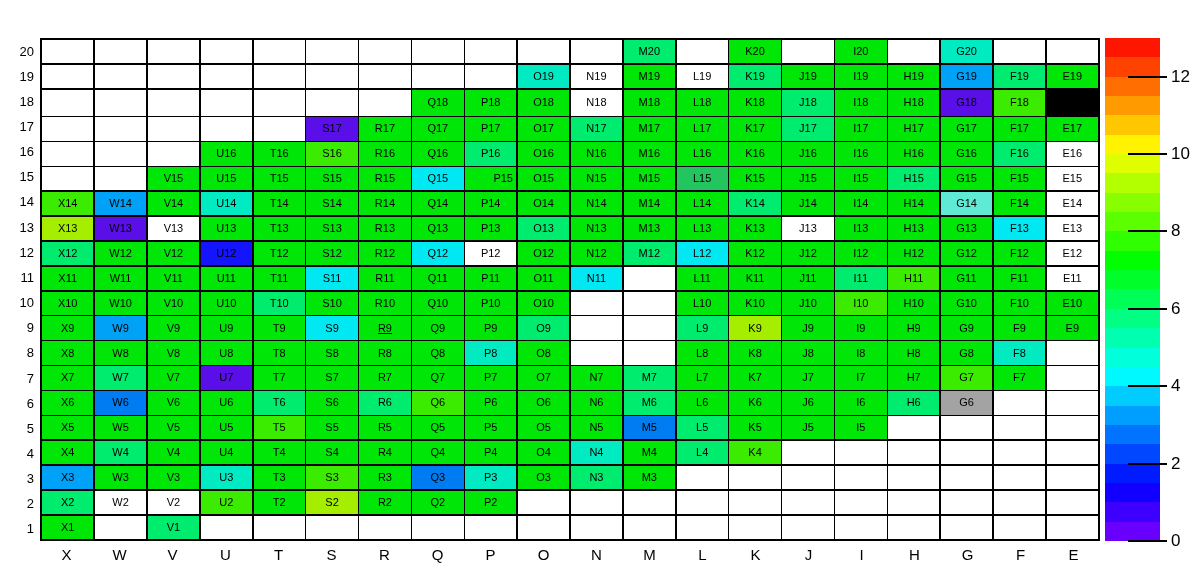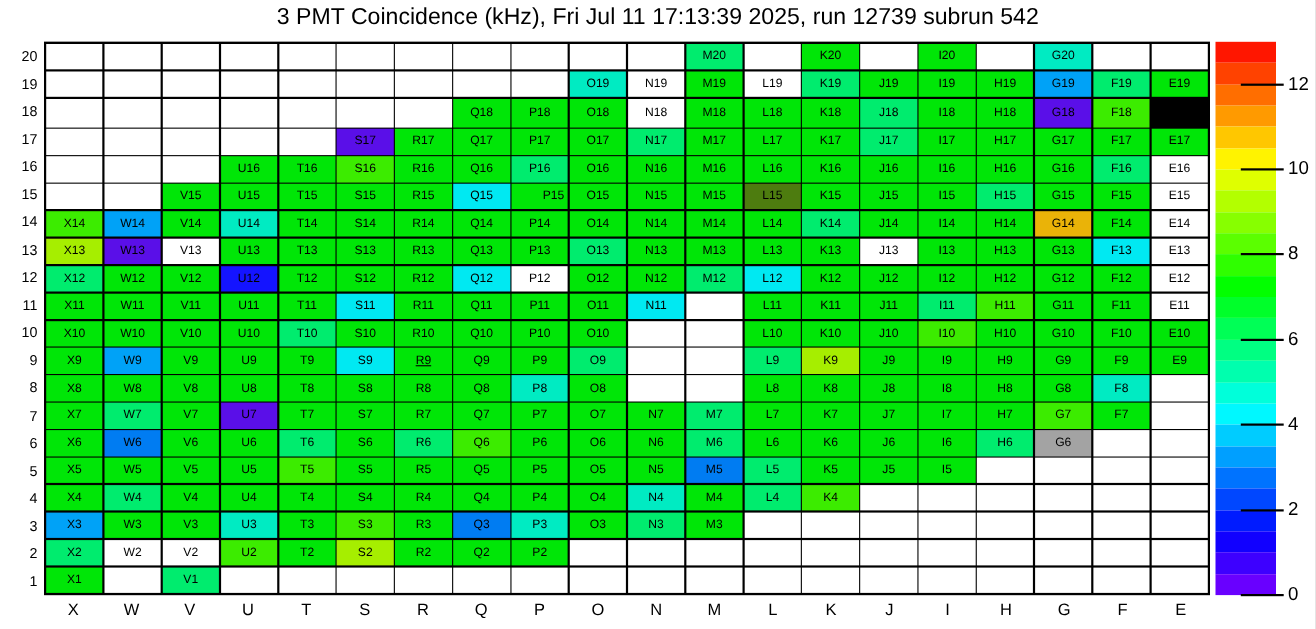--- a/index.html
+++ b/index.html
@@ -39,21 +39,20 @@
     transform:translateY(-50%);
   }
   .cb-tick-label{
     position:absolute;left:1171px;font-size:17px;transform:translateY(-52%);
   }
 </style>
 </head>
 <body>
 
 <div id="canvas">
-  <div id="chart-title">3 PMT Coincidence (kHz), Fri Jul 11 17:13:39 2025, run 12739 subrun 542</div>
   <div class="row-labels">
       <div class="row-label" style="top: 12.575px;">20</div>
       <div class="row-label" style="top: 37.725px;">19</div>
       <div class="row-label" style="top: 62.875px;">18</div>
       <div class="row-label" style="top: 88.025px;">17</div>
       <div class="row-label" style="top: 113.175px;">16</div>
       <div class="row-label" style="top: 138.325px;">15</div>
       <div class="row-label" style="top: 163.475px;">14</div>
       <div class="row-label" style="top: 188.625px;">13</div>
       <div class="row-label" style="top: 213.775px;">12</div>
@@ -175,21 +174,21 @@
       <div class="cell" style="background: rgb(0, 230, 7);">V15</div>
       <div class="cell" style="background: rgb(0, 230, 7);">U15</div>
       <div class="cell" style="background: rgb(0, 230, 7);">T15</div>
       <div class="cell" style="background: rgb(0, 230, 7);">S15</div>
       <div class="cell" style="background: rgb(0, 230, 7);">R15</div>
       <div class="cell" style="background: rgb(0, 233, 242);">Q15</div>
       <div class="cell" style="background: rgb(0, 230, 7); padding-left: 25px;">P15</div>
       <div class="cell" style="background: rgb(0, 230, 7);">O15</div>
       <div class="cell" style="background: rgb(0, 230, 7);">N15</div>
       <div class="cell" style="background: rgb(0, 230, 7);">M15</div>
-      <div class="cell" style="background: #4d7c0f;">L15</div>
+      <div class="cell" style="background: #22c55e;">L15</div>
       <div class="cell" style="background: rgb(0, 230, 7);">K15</div>
       <div class="cell" style="background: rgb(0, 230, 7);">J15</div>
       <div class="cell" style="background: rgb(0, 230, 7);">I15</div>
       <div class="cell" style="background: rgb(0, 236, 110);">H15</div>
       <div class="cell" style="background: rgb(0, 230, 7);">G15</div>
       <div class="cell" style="background: rgb(0, 230, 7);">F15</div>
       <div class="cell" style="background: rgb(255, 255, 255);">E15</div>
       <div class="cell" style="background: rgb(60, 236, 0);">X14</div>
       <div class="cell" style="background: rgb(0, 162, 247);">W14</div>
       <div class="cell" style="background: rgb(0, 230, 7);">V14</div>
@@ -200,21 +199,21 @@
       <div class="cell" style="background: rgb(0, 230, 7);">Q14</div>
       <div class="cell" style="background: rgb(0, 230, 7);">P14</div>
       <div class="cell" style="background: rgb(0, 230, 7);">O14</div>
       <div class="cell" style="background: rgb(0, 230, 7);">N14</div>
       <div class="cell" style="background: rgb(0, 230, 7);">M14</div>
       <div class="cell" style="background: rgb(0, 230, 7);">L14</div>
       <div class="cell" style="background: rgb(0, 236, 110);">K14</div>
       <div class="cell" style="background: rgb(0, 230, 7);">J14</div>
       <div class="cell" style="background: rgb(0, 230, 7);">I14</div>
       <div class="cell" style="background: rgb(0, 230, 7);">H14</div>
-      <div class="cell" style="background: #eab308; text-align: right;">G14</div>
+      <div class="cell" style="background: #5eead4; text-align: right;">G14</div>
       <div class="cell" style="background: rgb(0, 230, 7);">F14</div>
       <div class="cell" style="background: rgb(255, 255, 255);">E14</div>
       <div class="cell" style="background: rgb(166, 238, 0);">X13</div>
       <div class="cell" style="background: rgb(90, 15, 232);">W13</div>
       <div class="cell" style="background: rgb(255, 255, 255);">V13</div>
       <div class="cell" style="background: rgb(0, 230, 7);">U13</div>
       <div class="cell" style="background: rgb(0, 230, 7);">T13</div>
       <div class="cell" style="background: rgb(0, 230, 7);">S13</div>
       <div class="cell" style="background: rgb(0, 230, 7);">R13</div>
       <div class="cell" style="background: rgb(0, 230, 7);">Q13</div>

